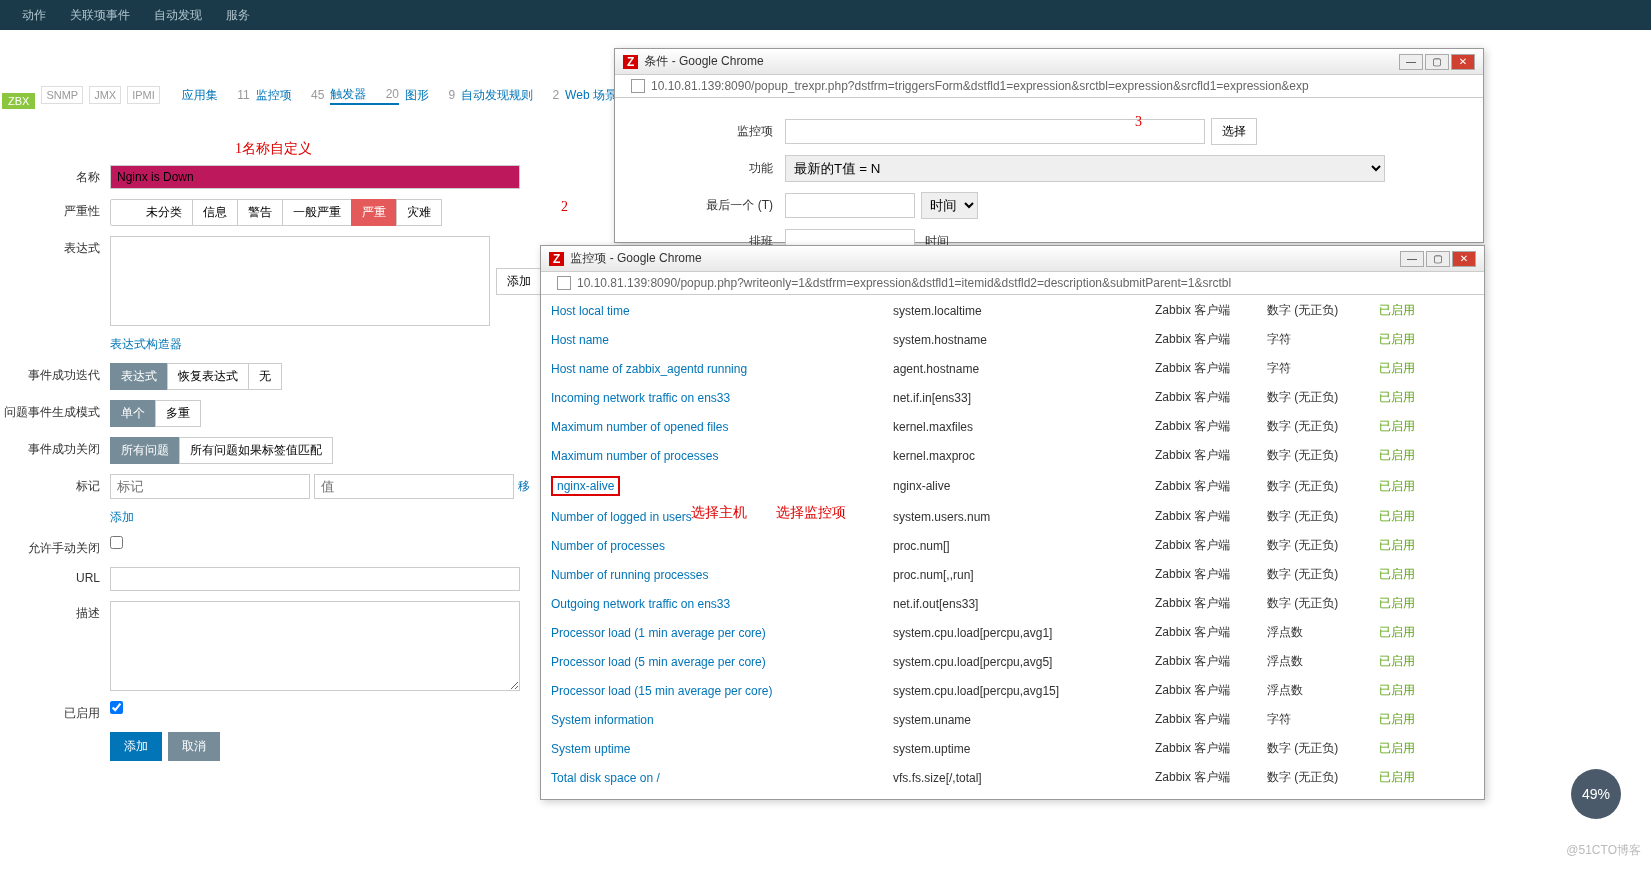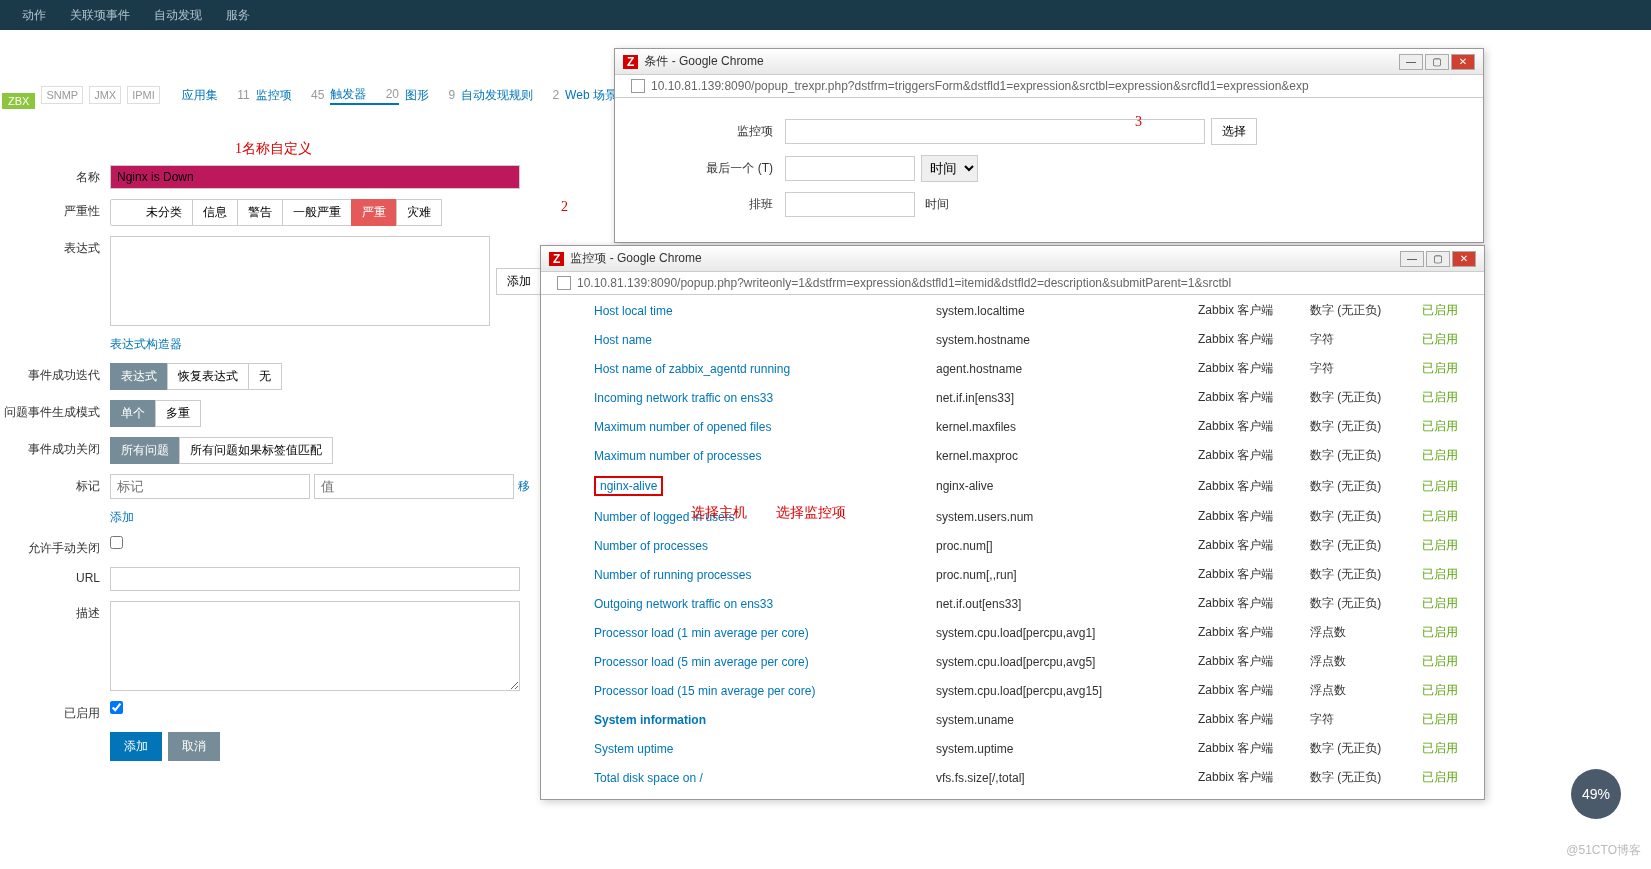--- a/index.html
+++ b/index.html
@@ -194,20 +194,26 @@
     <span class="addr-text">10.10.81.139:8090/popup_trexpr.php?dstfrm=triggersForm&amp;dstfld1=expression&amp;srctbl=expression&amp;srcfld1=expression&amp;exp</span>
   </div>
   <div class="cond-body">
     <div class="cond-row">
       <div class="cond-label">监控项</div>
       <input class="cond-input" style="width: 420px;">
       <span class="anno-red" style="position:absolute; left:520px; top:65px;">3</span>
       <button class="btn" style="margin-left:6px;">选择</button>
     </div>
     <div class="cond-row">
+      <div class="cond-label">功能</div>
+      <select class="cond-input" style="width:600px;">
+        <option>最新的T值 = N</option>
+      </select>
+    </div>
+    <div class="cond-row">
       <div class="cond-label">最后一个 (T)</div>
       <input class="cond-input" style="width: 130px;">
       <select class="cond-input" style="margin-left:6px;">
         <option>时间</option>
       </select>
     </div>
     <div class="cond-row">
       <div class="cond-label">排班</div>
       <input class="cond-input" style="width: 130px;">
       <span style="margin-left:10px;">时间</span>
@@ -222,21 +228,21 @@
     <div class="popup-winbtns">
       <span class="winbtn">—</span>
       <span class="winbtn">▢</span>
       <span class="winbtn close">✕</span>
     </div>
   </div>
   <div class="addr-bar">
     <span class="file-icon"></span>
     <span class="addr-text">10.10.81.139:8090/popup.php?writeonly=1&amp;dstfrm=expression&amp;dstfld1=itemid&amp;dstfld2=description&amp;submitParent=1&amp;srctbl</span>
   </div>
-  <div style="overflow:hidden;padding-left:43px;">
+  <div style="overflow:hidden;">
     <table class="items-table">
       <tbody id="items-tbody">
           <tr>
             <td style="width: 340px;"><span class="item-link">Host local time</span></td>
             <td style="width: 260px;">system.localtime</td>
             <td style="width: 110px;">Zabbix 客户端</td>
             <td style="width: 110px;">数字 (无正负)</td>
             <td class="enabled">已启用</td>
           </tr>
           <tr>
@@ -324,21 +330,21 @@
             <td class="enabled">已启用</td>
           </tr>
           <tr>
             <td style="width: 340px;"><span class="item-link">Processor load (15 min average per core)</span></td>
             <td style="width: 260px;">system.cpu.load[percpu,avg15]</td>
             <td style="width: 110px;">Zabbix 客户端</td>
             <td style="width: 110px;">浮点数</td>
             <td class="enabled">已启用</td>
           </tr>
           <tr>
-            <td style="width: 340px; font-weight: bold;"><span class="item-link">System information</span></td>
+            <td style="width: 340px;"><span class="item-link">System information</span></td>
             <td style="width: 260px;">system.uname</td>
             <td style="width: 110px;">Zabbix 客户端</td>
             <td style="width: 110px;">字符</td>
             <td class="enabled">已启用</td>
           </tr>
           <tr>
             <td style="width: 340px;"><span class="item-link">System uptime</span></td>
             <td style="width: 260px;">system.uptime</td>
             <td style="width: 110px;">Zabbix 客户端</td>
             <td style="width: 110px;">数字 (无正负)</td>

